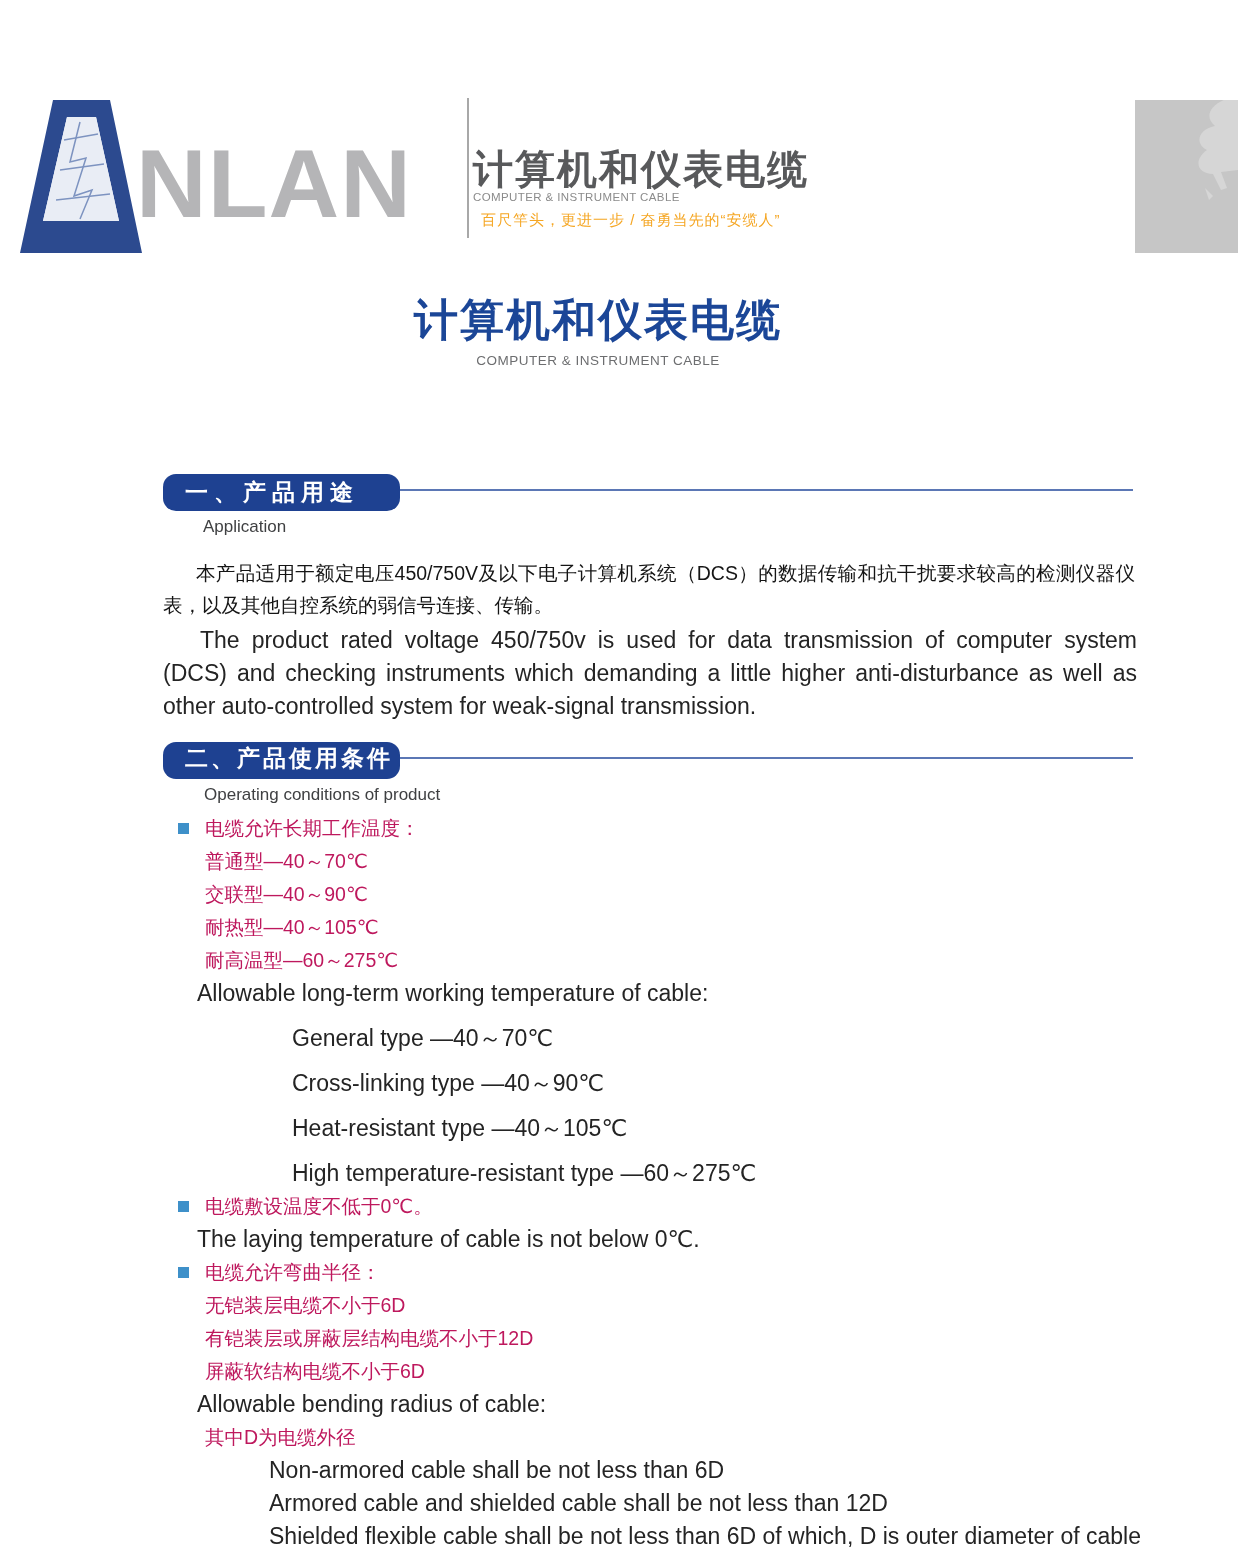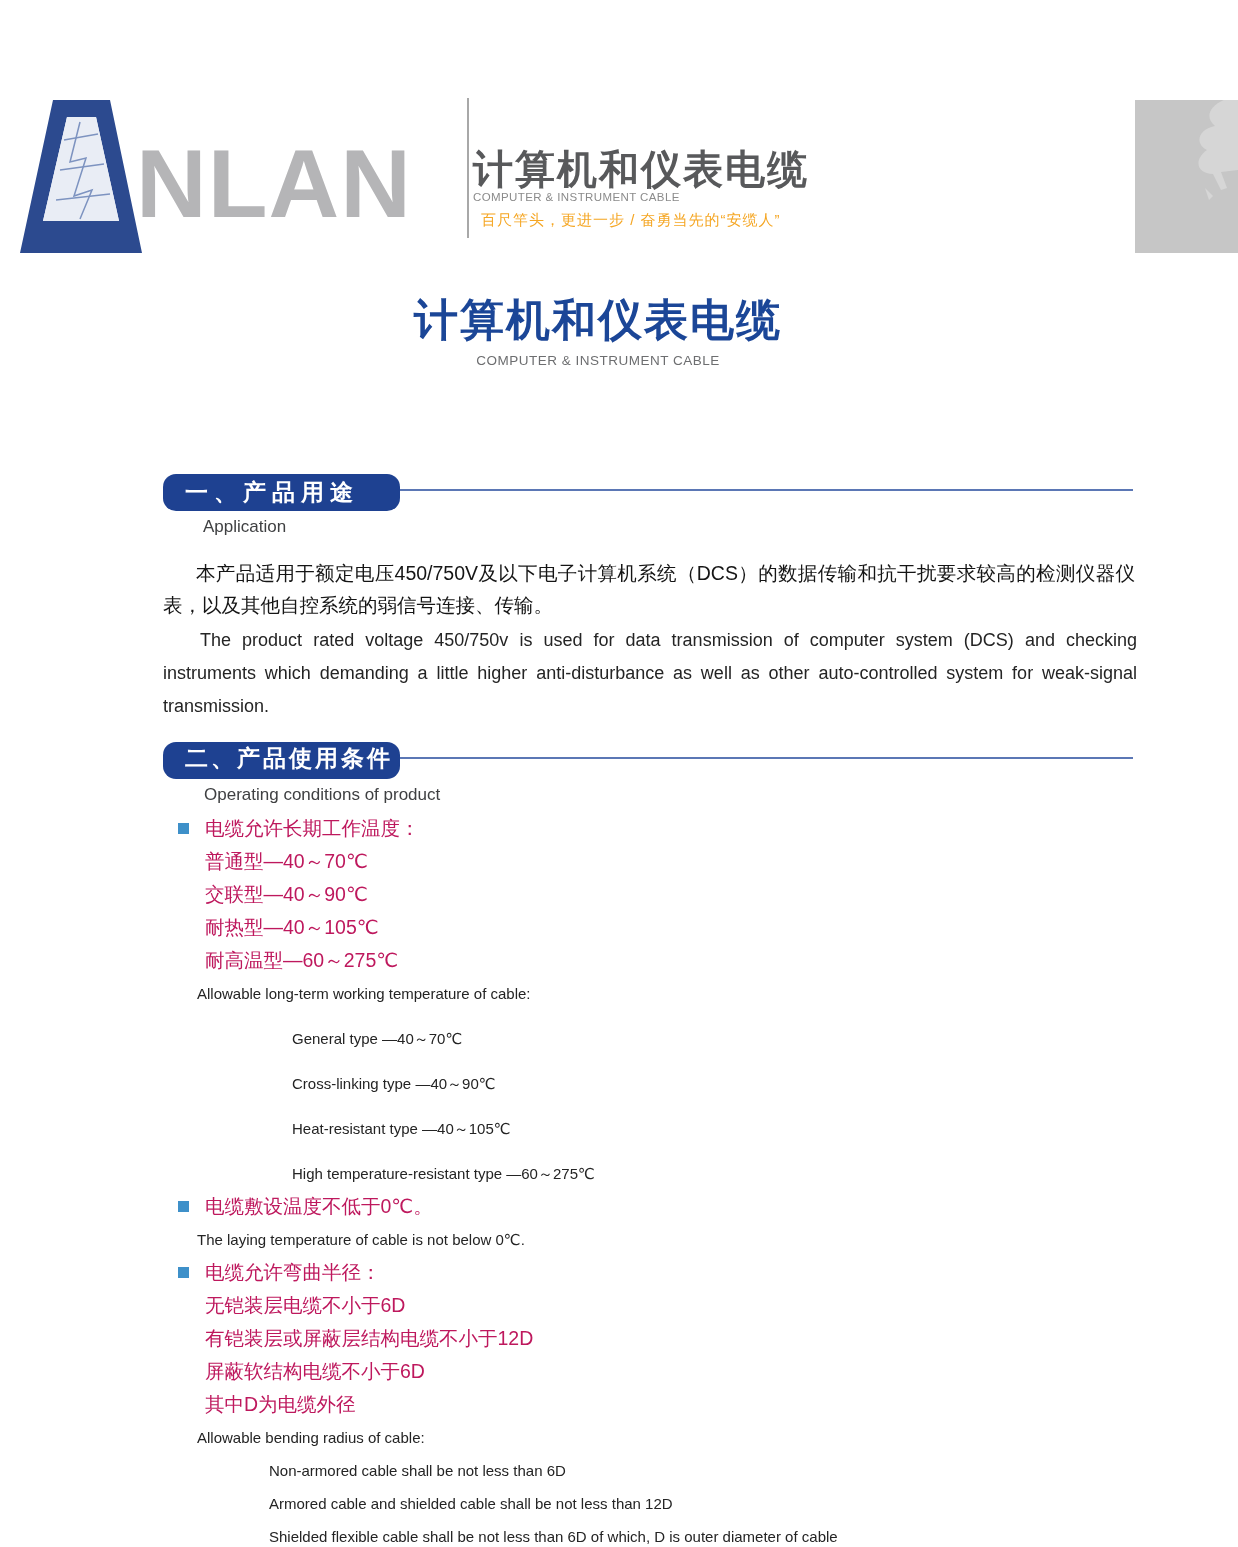--- a/index.html
+++ b/index.html
@@ -59,29 +59,29 @@
   .sub2 { left:204px; top:785px; }
 
   
   .cn-para {
     position:absolute; left:163px; top:557px; width:972px;
     font-size:19.5px; line-height:32px; color:#151515;
     text-align:justify; text-indent:33px;
   }
   .en-para {
     position:absolute; left:163px; top:624px; width:974px;
-    font-size:18px; line-height:33px; color:#242424;
+    font-size:23px; line-height:33px; color:#242424;
     text-align:justify; text-indent:37px;
   }
 
   
   .cond-list { position:absolute; left:163px; top:812px; width:975px; }
   .r { position:relative; height:33px; line-height:33px; white-space:nowrap; }
   .r.cn { font-size:19.5px; color:#be185d; }
-  .r.en { font-size:15px; color:#242424; }
+  .r.en { font-size:23px; color:#242424; }
   .r .txt { display:block; padding-left:42px; }
   .r.en .txt { padding-left:34px; }
   .r.mid .txt { padding-left:129px;margin-top:12px; }
   .r.deep .txt { padding-left:106px; }
   .sq { position:absolute; left:15px; top:11px; width:11px; height:11px; background:var(--bullet_blue); }
 </style>
 </head>
 <body>
 
 <div class="page">
@@ -174,26 +174,26 @@
       </div>
     <div class="r cn">
         <span class="txt">无铠装层电缆不小于6D</span>
       </div>
     <div class="r cn">
         <span class="txt">有铠装层或屏蔽层结构电缆不小于12D</span>
       </div>
     <div class="r cn">
         <span class="txt">屏蔽软结构电缆不小于6D</span>
       </div>
-    <div class="r cn">
-        <span class="txt">其中D为电缆外径</span>
-      </div>
     <div class="r en">
         <span class="txt">Allowable bending radius of cable:</span>
       </div>
+    <div class="r cn">
+        <span class="txt">其中D为电缆外径</span>
+      </div>
     <div class="r en deep">
         <span class="txt">Non-armored cable shall be not less than 6D</span>
       </div>
     <div class="r en deep">
         <span class="txt">Armored cable and shielded cable shall be not less than 12D</span>
       </div>
     <div class="r en deep">
         <span class="txt">Shielded flexible cable shall be not less than 6D of which, D is outer diameter of cable</span>
       </div>
   </div>

